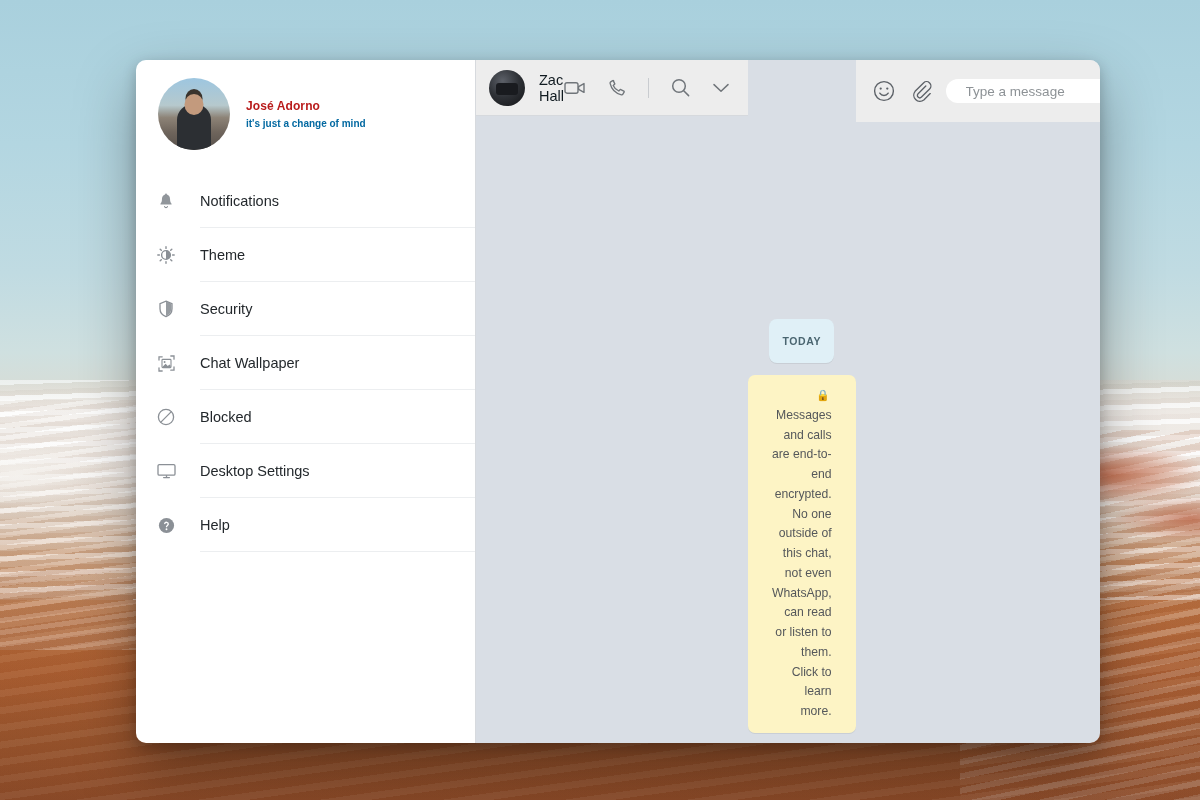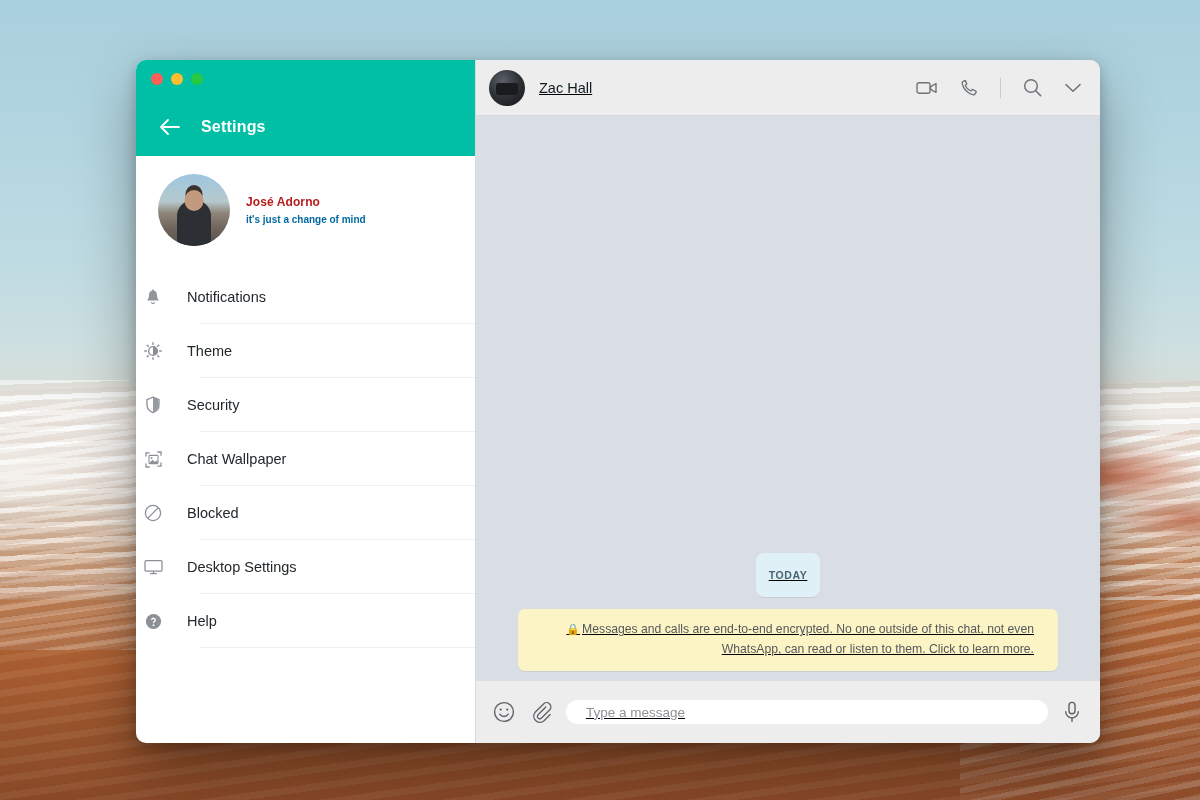--- a/index.html
+++ b/index.html
@@ -224,21 +224,21 @@
     margin-top: 5px;
     font-weight: bold;
   }
 
   
   .settings-list { padding-top: 6px; }
   .settings-item {
     display: flex;
     align-items: center;
     height: 54px;
-    padding-left: 5px;
+    padding-left: 18px;
     cursor: pointer;
     position: relative;
   }
   .settings-item::after {
     content: "";
     position: absolute;
     left: 64px;
     right: 0;
     bottom: 0;
     height: 1px;
@@ -255,24 +255,23 @@
   .settings-item .s-label {
     margin-left: 22px;
     font-size: 14.5px;
     color: #23282c;
   }
 
   
   #chat-panel {
     flex: 1 1 auto;
     display: flex;
-    flex-direction: column;
+    flex-direction: row;
     background: #d9dee5;
     min-width: 0;
-    text-decoration: underline;
   }
   .chat-header {
     height: 56px;
     flex: 0 0 56px;
     background: #ededed;
     display: flex;
     align-items: center;
     padding: 0 18px 0 13px;
     border-bottom: 1px solid #d6d9dd;
   }
@@ -387,36 +386,20 @@
   <div id="ridge"></div>
   <div id="strata"></div>
   <div id="rocks-left"></div>
   <div id="rocks-right"></div>
   <div id="foreground"></div>
 
   <div id="window">
 
     <div id="settings-panel">
 
-      <div class="settings-header">
-        <div class="traffic-lights">
-          <div class="light red"></div>
-          <div class="light yellow"></div>
-          <div class="light green"></div>
-        </div>
-
-        <div class="header-row">
-          <div class="back-arrow">
-            <svg width="22" height="18" viewBox="0 0 22 18" fill="none">
-              <path d="M20 9H2M2 9l7-7M2 9l7 7" stroke="currentColor" stroke-width="1.8" stroke-linecap="round" stroke-linejoin="round"></path>
-            </svg>
-          </div>
-          <div class="settings-title">Settings</div>
-        </div>
-      </div>
 
       <div class="profile">
         <div class="avatar">
           <div class="avatar-person"></div>
           <div class="avatar-head"></div>
         </div>
         <div class="profile-text">
           <div class="profile-name">José Adorno</div>
           <div class="profile-status">it's just a change of mind</div>
         </div>

